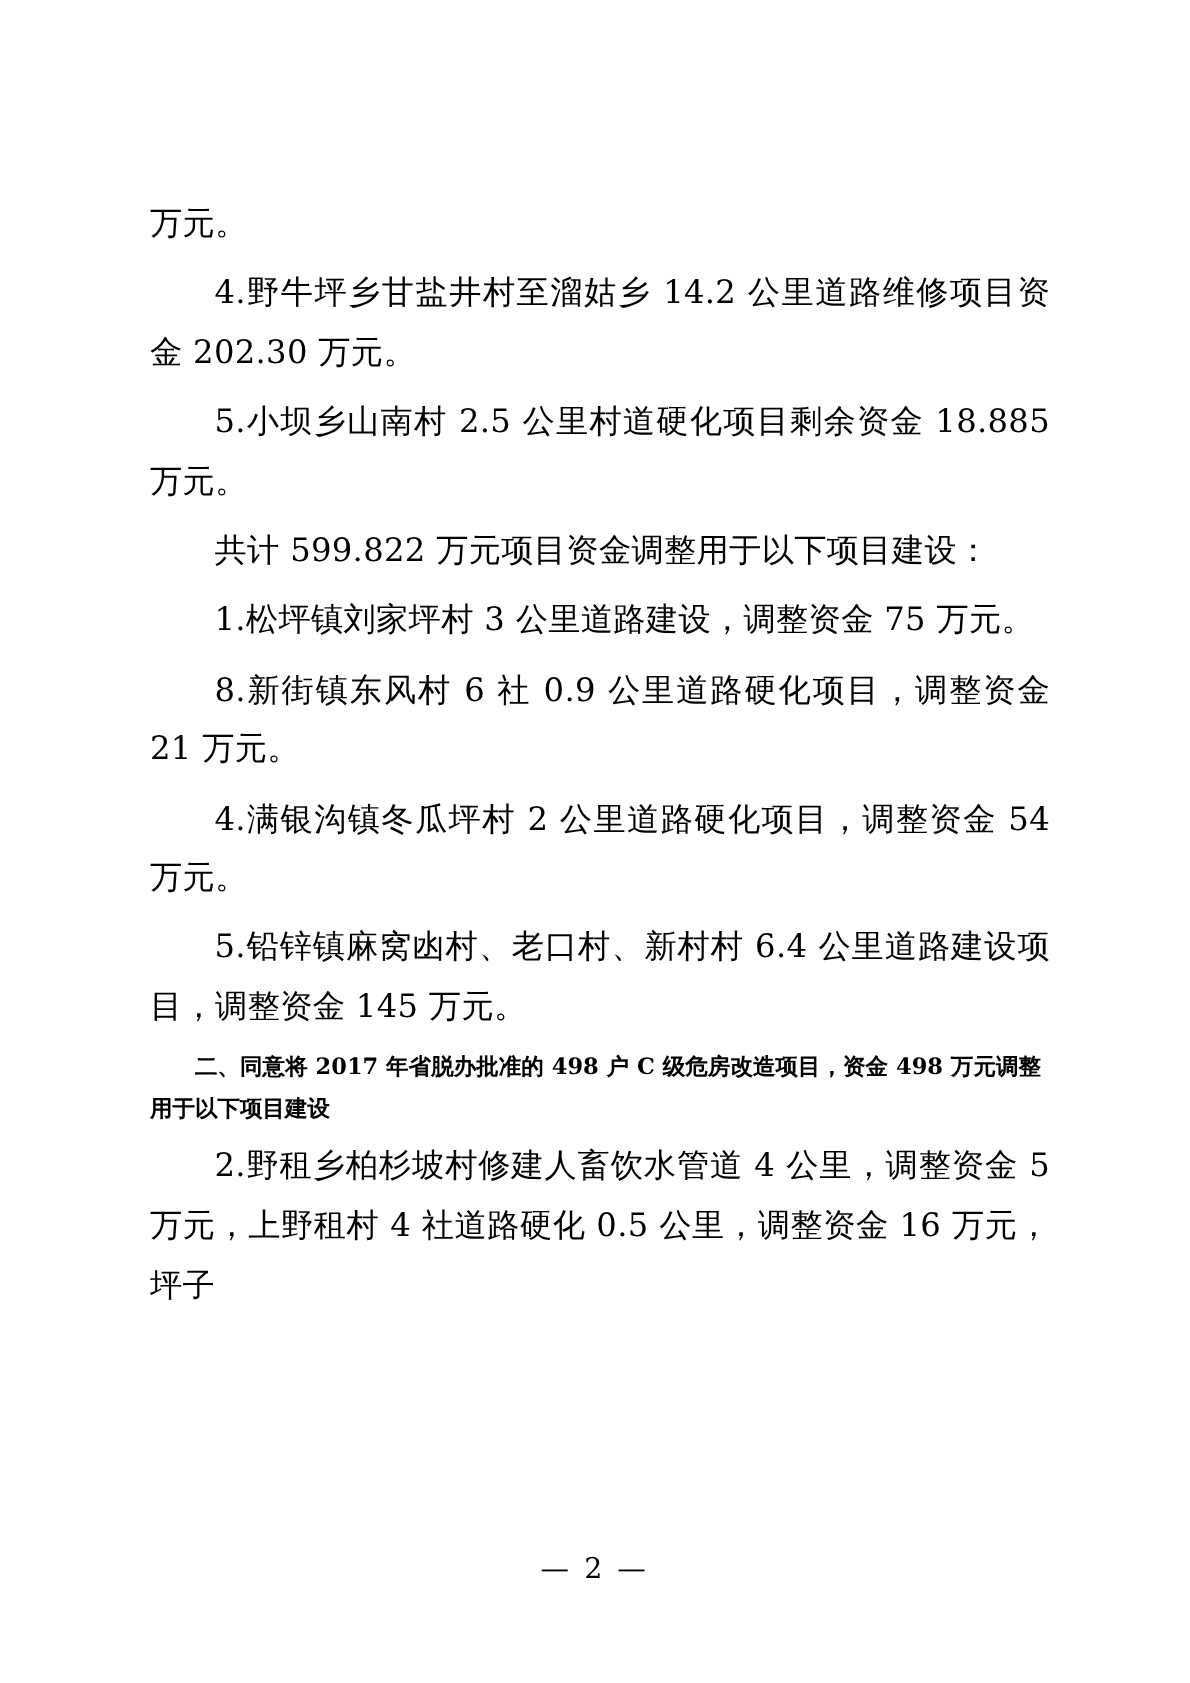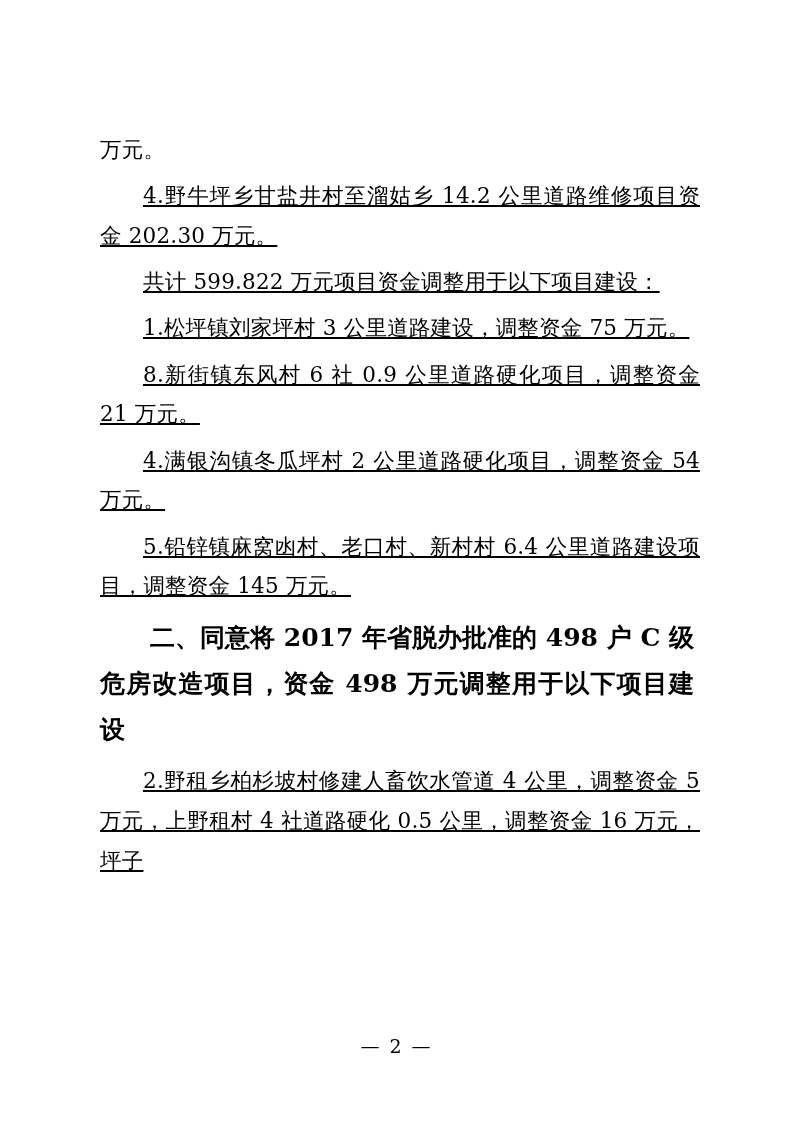--- a/index.html
+++ b/index.html
@@ -30,27 +30,26 @@
   p.para {
     margin: 0 0 0.30em 0;
     font-size: 21.5px;
     line-height: 1.85;
     text-align: justify;
     text-justify: inter-ideograph;
     letter-spacing: 0.2px;
   }
   p.indent {
     text-indent: 2em;
-    text-decoration: underline;
   }
   p.heading {
     font-weight: bold;
     text-indent: 2em;
     margin: 0.35em 6px 0.30em 0;
-    font-size: 25px;
+    font-size: 15px;
     line-height: 1.85;
     text-align: justify;
     text-justify: inter-ideograph;
   }
   .footer {
     position: absolute;
     left: 0;
     top: 1035px;
     width: 793px;
     text-align: center;
@@ -60,20 +59,21 @@
   }
 </style>
 </head>
 <body>
 
 <div class="page">
   <div class="doc-body">
 
     <p class="para">万元。</p>
     <p class="para indent">4.野牛坪乡甘盐井村至溜姑乡 14.2 公里道路维修项目资金 202.30 万元。</p>
+    <p class="para indent">5.小坝乡山南村 2.5 公里村道硬化项目剩余资金 18.885 万元。</p>
     <p class="para indent">共计 599.822 万元项目资金调整用于以下项目建设：</p>
     <p class="para indent">1.松坪镇刘家坪村 3 公里道路建设，调整资金 75 万元。</p>
     <p class="para indent">8.新街镇东风村 6 社 0.9 公里道路硬化项目，调整资金 21 万元。</p>
     <p class="para indent">4.满银沟镇冬瓜坪村 2 公里道路硬化项目，调整资金 54 万元。</p>
     <p class="para indent">5.铅锌镇麻窝凼村、老口村、新村村 6.4 公里道路建设项目，调整资金 145 万元。</p>
     <p class="heading">二、同意将 2017 年省脱办批准的 498 户 C 级危房改造项目，资金 498 万元调整用于以下项目建设</p>
     <p class="para indent">2.野租乡柏杉坡村修建人畜饮水管道 4 公里，调整资金 5 万元，上野租村 4 社道路硬化 0.5 公里，调整资金 16 万元，坪子</p>
 
   </div>
 </div>

